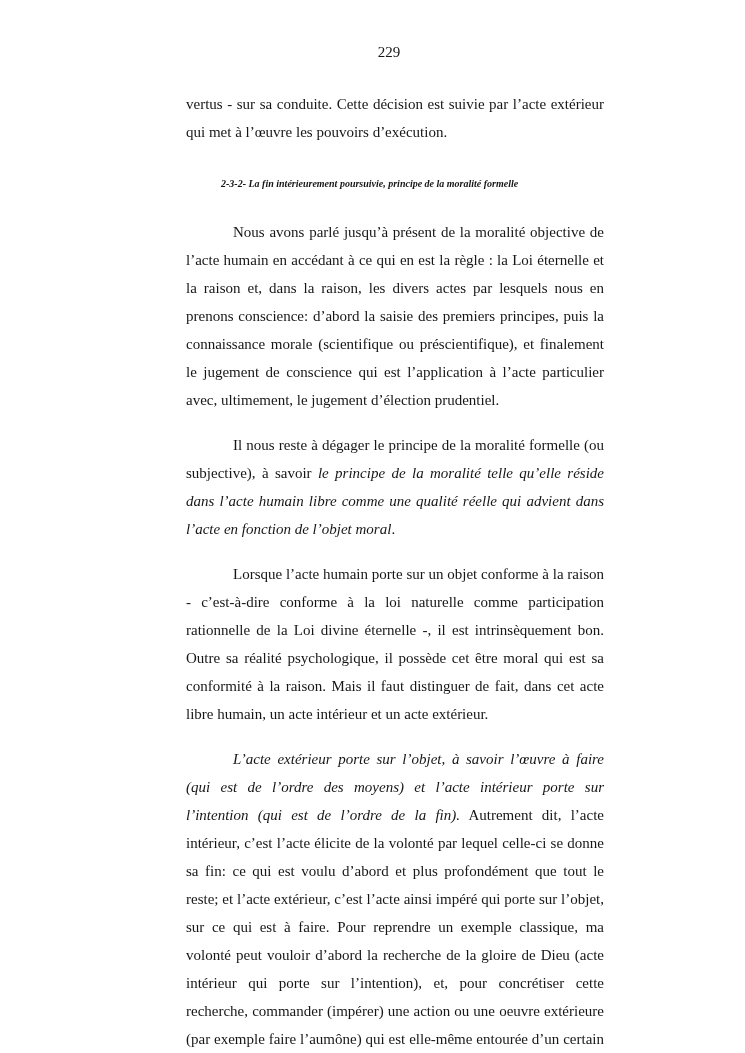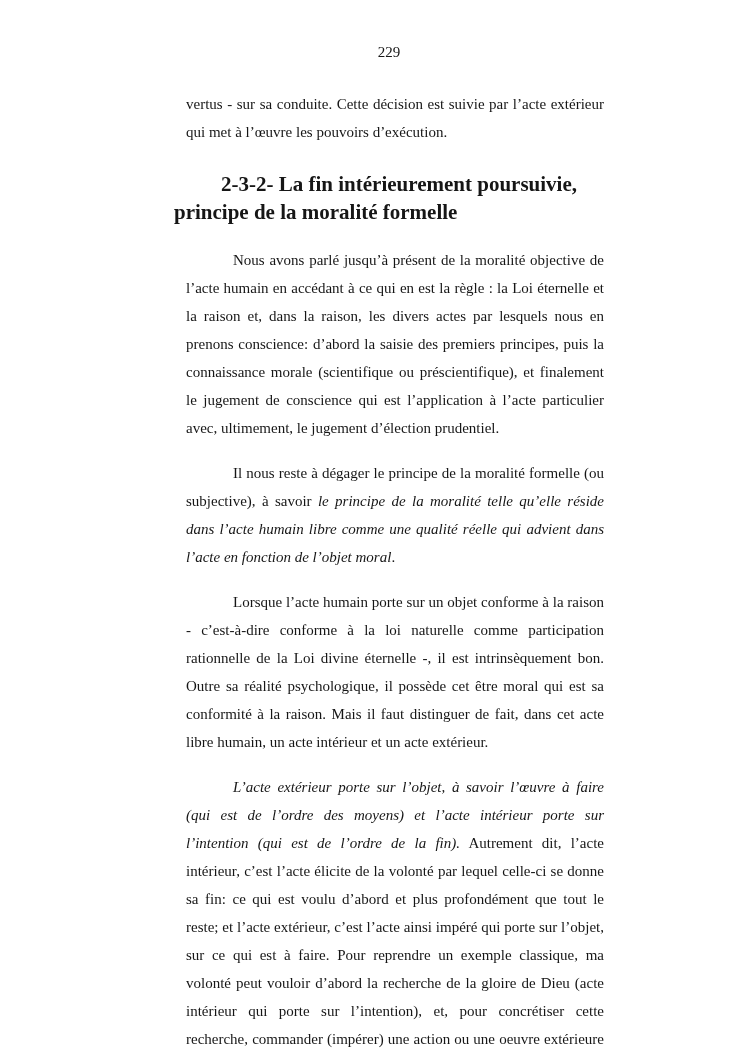--- a/index.html
+++ b/index.html
@@ -28,26 +28,27 @@
     margin: 0 0 24px 0;
   }
   p {
     margin: 0 0 17px 12px;
     text-indent: 47px;
   }
   p.no-indent {
     text-indent: 0;
   }
   h2.section-heading {
-    font-size: 21px;
+    font-size: 10px;
     font-weight: bold;
     line-height: 28px;
     margin: 24px 0 20px 0;
     text-indent: 47px;
     text-align: left;
+    font-style: italic;
   }
   em {
     font-style: italic;
   }
 </style>
 </head>
 <body>
 
 <main class="page">
 

